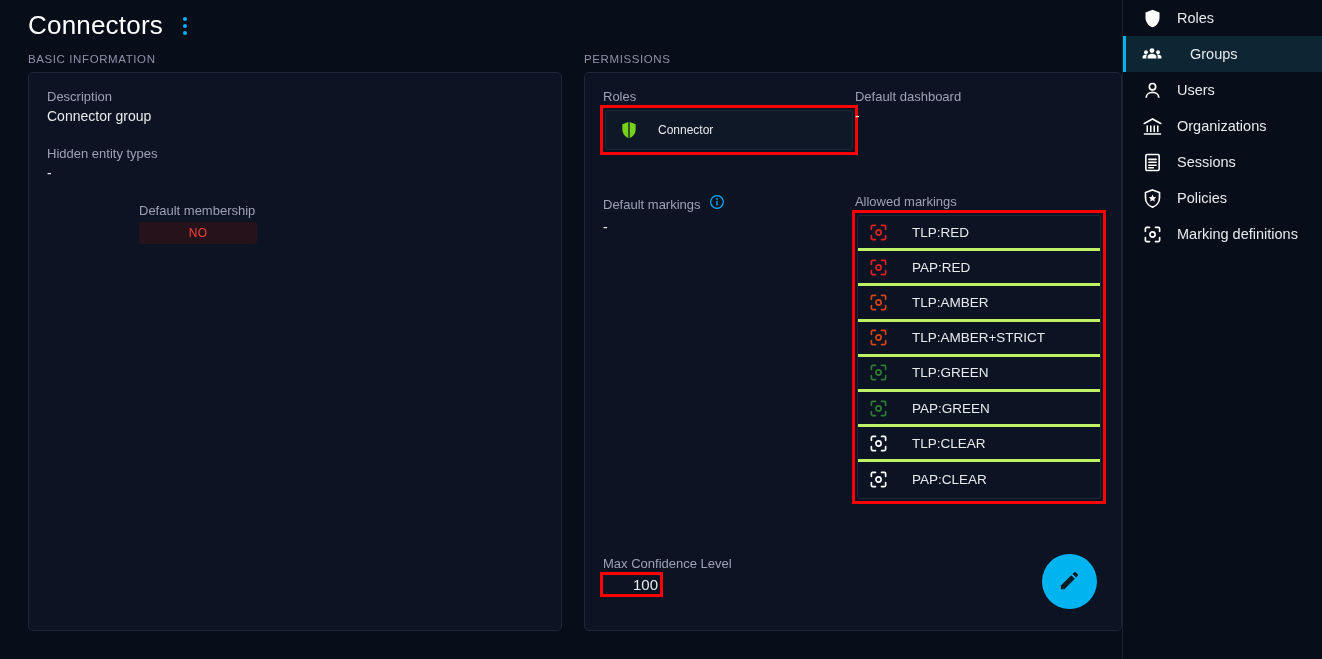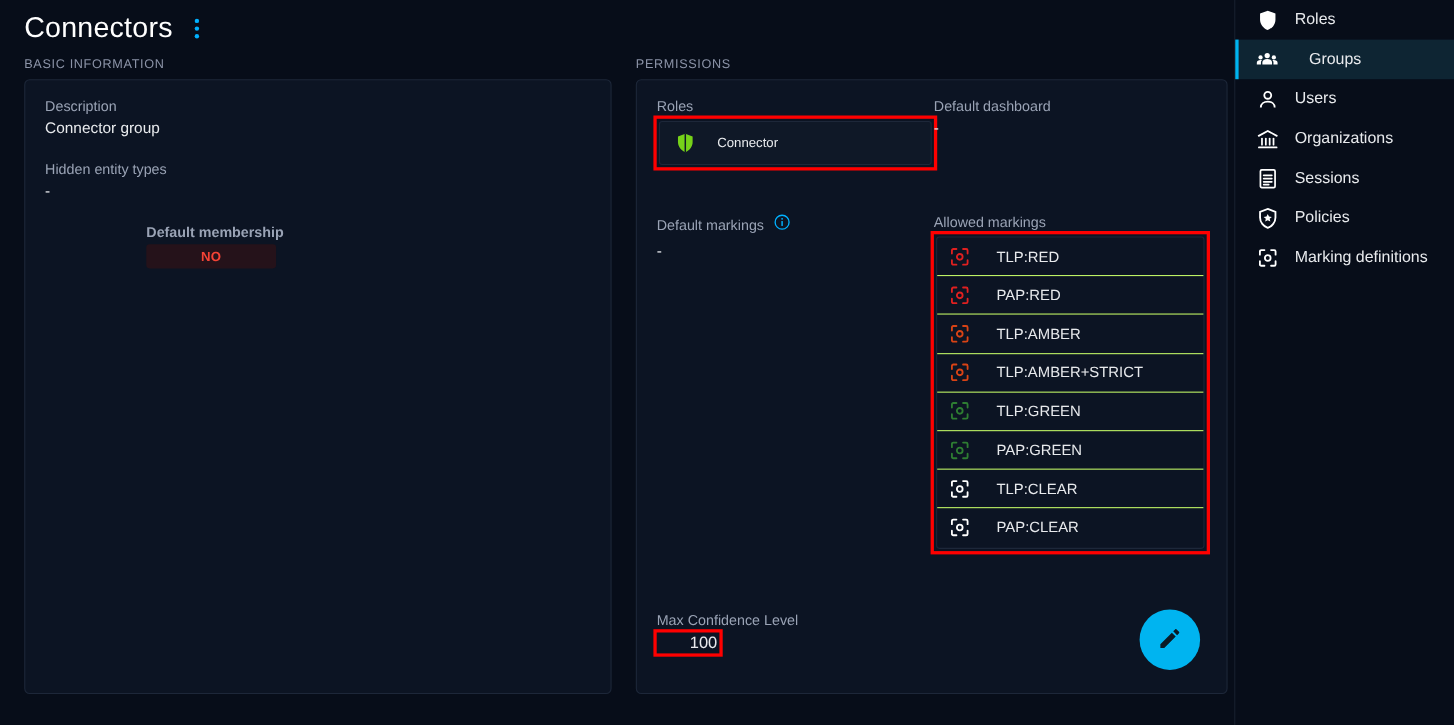--- a/index.html
+++ b/index.html
@@ -13,21 +13,21 @@
   body {
     background: #070d19;
     font-family: "Liberation Sans", sans-serif;
     color: #e8eaed;
     position: relative;
   }
 
   
   .content {
     position: absolute;
-    left: 8px; top: 0;
+    left: 14px; top: 0;
     width: 1122px;
     height: 659px;
     padding: 0 14px;
   }
 
   .page-title-row {
     display: flex;
     align-items: center;
     gap: 14px;
     padding: 10px 0 4px 0;
@@ -135,21 +135,21 @@
     background: #0c1423;
     border: 1px solid #1d2739;
     border-radius: 3px;
   }
   .marking-row {
     display: flex;
     align-items: center;
     height: 35.2px;
     padding: 0 10px;
     gap: 22px;
-    border-bottom: 1px solid #bef264;
+    border-bottom: 3px solid #bef264;
   }
   .marking-row:last-child { border-bottom: none; }
   .marking-row .label { font-size: 13.5px; color: #e8eaed; }
 
   .max-conf {
     position: absolute;
     left: 18px;
     bottom: 36px;
   }
   .conf-value {
@@ -227,21 +227,21 @@
           <div class="field-label">Description</div>
           <div class="field-value">Connector group</div>
         </div>
 
         <div class="field-block">
           <div class="field-label">Hidden entity types</div>
           <div class="field-value">-</div>
         </div>
 
         <div class="two-up">
-          <div style="padding-left:92px;font-weight:bold;">
+          <div style="padding-left:92px;">
             <div class="field-label">Default membership</div>
             <div class="chip chip-no">NO</div>
           </div>
         </div>
 
       </div>
     </div>
 
     <div class="col-right">
       <div class="section-label">PERMISSIONS</div>

